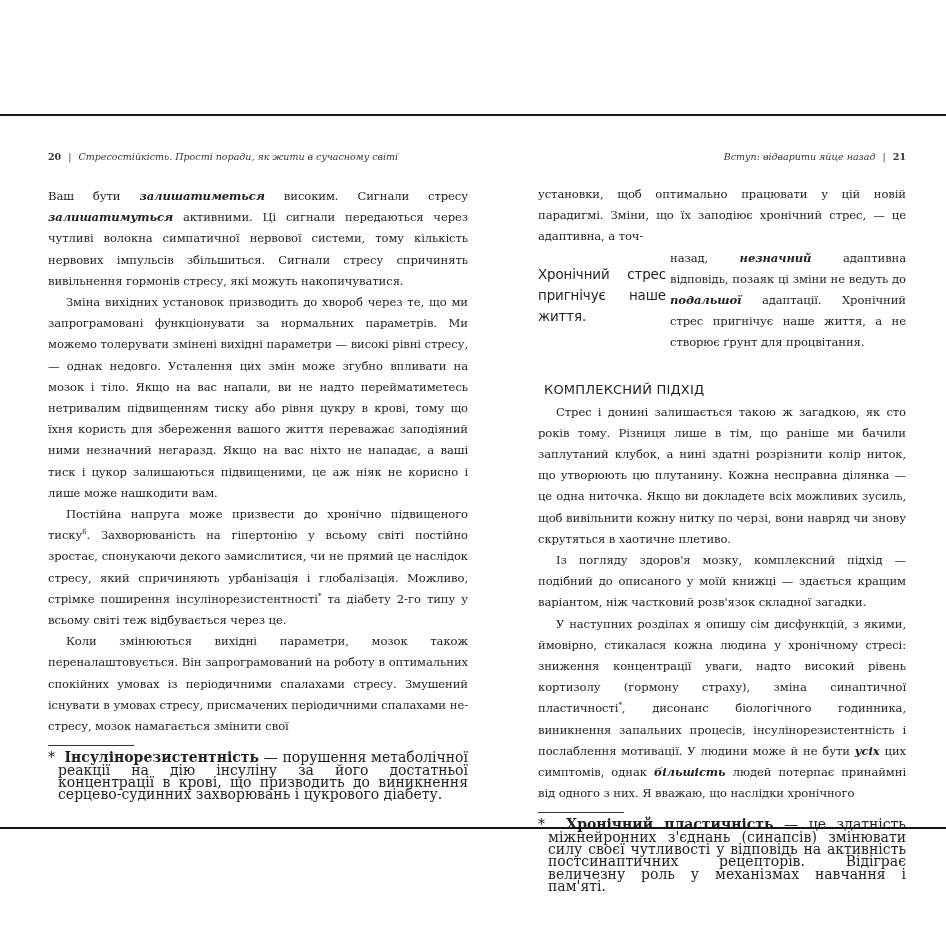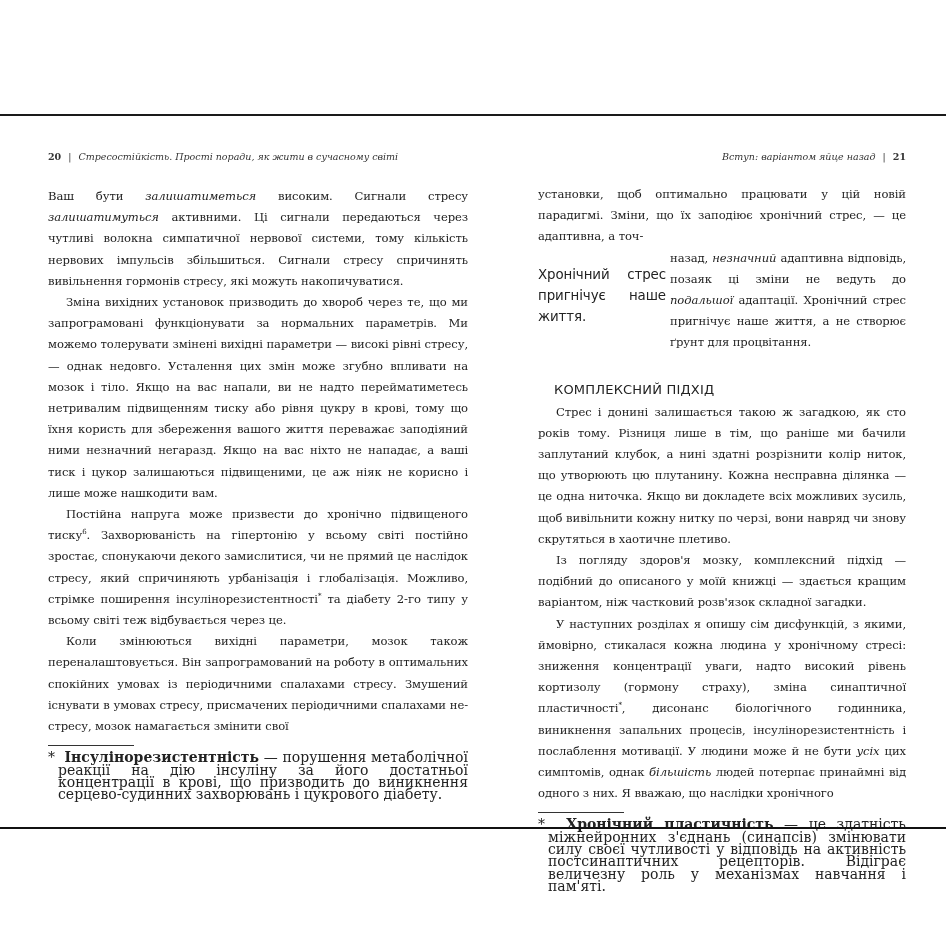--- a/index.html
+++ b/index.html
@@ -19,34 +19,34 @@
     .running-head .num { font-style: normal; font-weight: bold; }
     .running-head .sep { font-style: normal; margin: 0 4px; }
     .right .running-head { text-align: right; }
     .body-text {
       margin-top: 22px; font-size: 11.6px; line-height: 21.2px; text-align: justify;
       hyphens: manual; letter-spacing: -0.1px;
     }
     .right .body-text { margin-top: 20px; }
     .body-text p { margin: 0; }
     .body-text p.indent { text-indent: 18px; }
-    .body-text em { font-style: italic; }
+    .body-text em { font-style: italic; font-weight: bold; }
     sup { font-size: 7px; line-height: 0; }
     .footnote-rule { width: 86px; height: 1px; background: #333; margin: 8px 0 5px 0; }
     .footnote {
       font-size: 14px; line-height: 12.3px; padding-left: 10px; text-indent: -10px;
       text-align: justify; color: #222;
     }
     .sidebar-quote {
       float: left; width: 128px; margin: 16px 4px 8px 0;
       font-family: "DejaVu Sans", sans-serif; font-size: 13.4px; line-height: 21px; color: #222;
     }
     .section-heading {
       font-family: "DejaVu Sans", sans-serif; font-size: 13px; letter-spacing: 0.2px;
-      margin: 26px 0 2px 16px; line-height: 20px; text-transform: uppercase;
+      margin: 26px 0 2px 6px; line-height: 20px; text-transform: uppercase;
     }
     .clear { clear: both; }
   </style>
 </head>
 <body>
 
 <div class="rule-top"></div>
 
 <div class="page left">
   <div class="running-head">
@@ -62,21 +62,21 @@
     </div>
   <div class="footnote-rule"></div>
   <div class="footnote">
     <span>*</span>&nbsp;
     <strong>Інсулінорезистентність</strong><span> — порушення метаболічної реакції на дію інсуліну за його достатньої концентрації в крові, що призводить до виникнення серцево-судинних захворювань і цукрового діабету.</span>
   </div>
 </div>
 
 <div class="page right">
   <div class="running-head">
-    <span>Вступ: варіантом яйце назад</span>
+    <span>Вступ: відварити яйце назад</span>
     <span class="sep">|</span>
     <span class="num">21</span>
   </div>
   <div class="body-text">
     <p>установки, щоб оптимально працювати у цій новій парадигмі. Зміни, що їх заподіює хронічний стрес, — це адаптивна, а точ-</p>
     <div class="sidebar-quote">Хронічний стрес пригнічує наше життя.</div>
     <p id="right-wrapped"><span>назад, </span><em>незначний</em><span> адаптивна відповідь, позаяк ці зміни не ведуть до </span><em>подальшої</em><span> адаптації. Хронічний стрес пригнічує наше життя, а не створює ґрунт для процвітання.</span></p>
     <div class="clear"></div>
     <div class="section-heading">КОМПЛЕКСНИЙ ПІДХІД</div>
     <div id="right-body">

